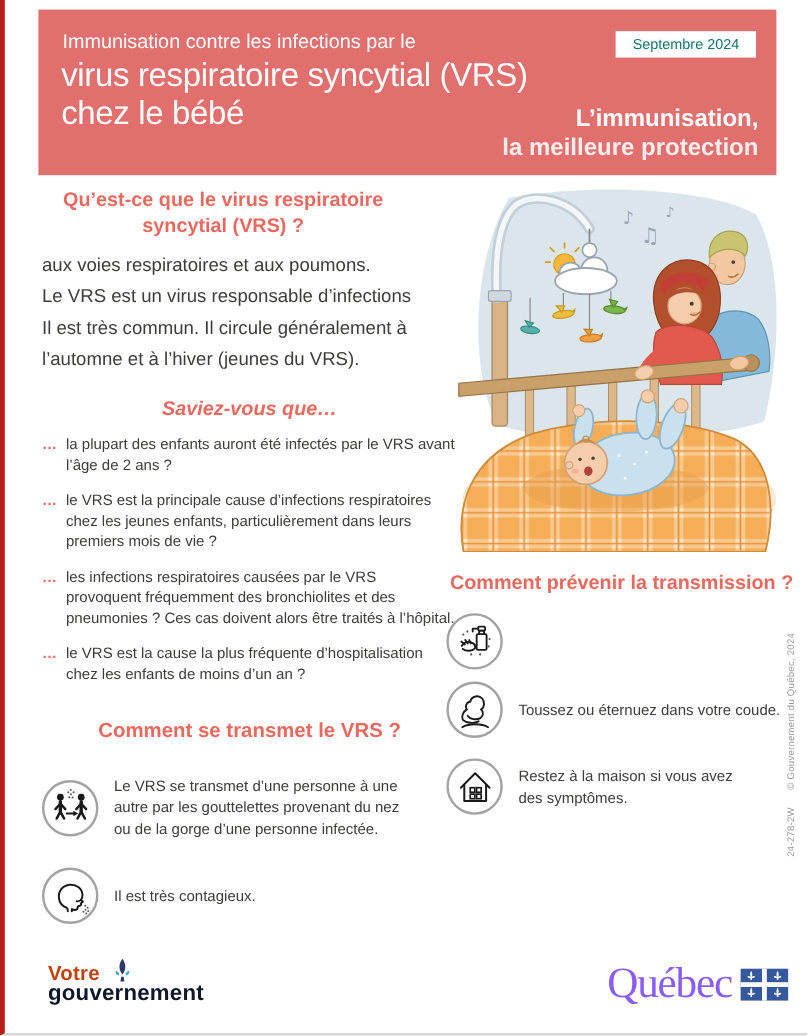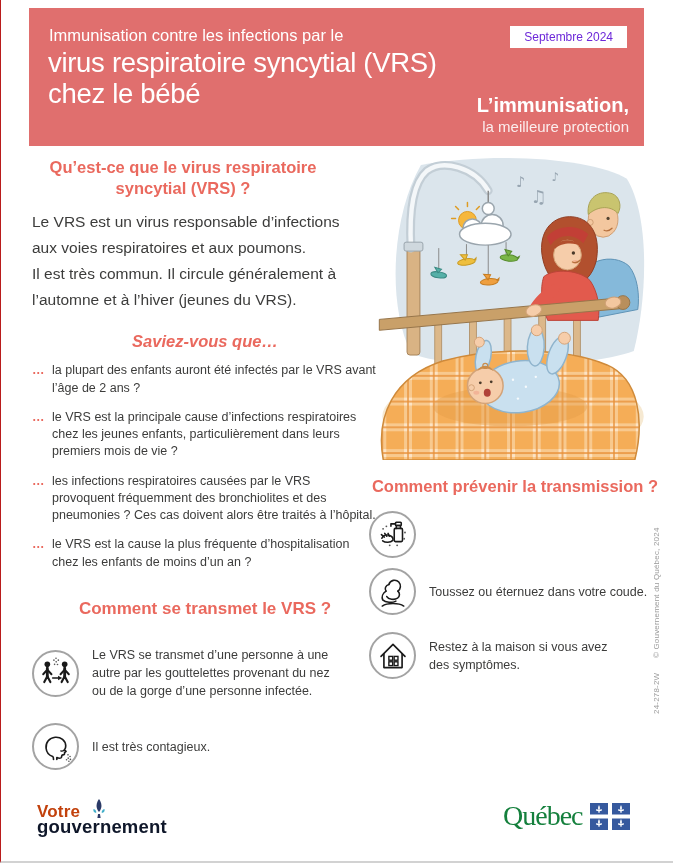--- a/index.html
+++ b/index.html
@@ -1,26 +1,26 @@
 <!DOCTYPE html>
 <html><head>
 <meta charset="utf-8">
 <style>
   html,body{margin:0;padding:0;background:#fff;}
   .page{position:relative;width:673px;height:863px;background:#ffffff;overflow:hidden;
-        border-left:1px solid #b91c1c;border-bottom:2px solid #d2d2d2;box-sizing:border-box;
+        border-left:4px solid #b91c1c;border-bottom:2px solid #d2d2d2;box-sizing:border-box;
         font-family:"Liberation Sans",sans-serif;color:#3c3c3b;}
   
   .banner{position:absolute;left:28px;top:8px;width:615px;height:138px;background:#e06f6e;color:#fff;}
   .banner .kicker{position:absolute;left:20px;top:18px;font-size:16.5px;font-weight:400;}
   .banner .title{position:absolute;left:19px;top:40px;font-size:27.5px;line-height:1.12;font-weight:400;letter-spacing:-0.3px;}
-  .date-badge{position:absolute;right:17px;top:18px;background:#ffffff;color:#6d28d9;font-size:12px;padding:4px 14px;}
+  .date-badge{position:absolute;right:17px;top:18px;background:#ffffff;color:#0f766e;font-size:12px;padding:4px 14px;}
   .tagline{position:absolute;right:15px;bottom:11px;text-align:right;}
   .tagline .tag-bold{font-size:20px;font-weight:700;}
-  .tagline .tag-light{font-size:15px;font-weight:400;opacity:.88;margin-top:1px;}
+  .tagline .tag-light{font-size:20px;font-weight:700;opacity:.88;margin-top:1px;}
   
   .col-left{position:absolute;left:31px;top:157px;width:346px;}
   .col-right{position:absolute;left:368px;top:157px;width:292px;}
   h2.coral{color:#ea695e;font-size:16.5px;font-weight:700;line-height:1.28;margin:0 0 10px;text-align:center;}
   h2.coral.big{font-size:17px;margin-top:27px;}
   .intro{font-size:15.5px;line-height:1.68;margin:0 0 18px;}
   .intro span{display:block;}
   .didyouknow h2{margin-top:14px;font-style:italic;}
   .bullet{display:flex;margin-bottom:12px;font-size:12.5px;line-height:1.38;}
   .bullet .dots{color:#ea695e;font-weight:700;flex:0 0 20px;}
@@ -38,21 +38,21 @@
   .vertical-note{position:absolute;left:573px;top:624px;width:168px;height:12px;
                  transform:rotate(-90deg);transform-origin:center;
                  font-size:8px;color:#9b9b9b;white-space:pre;text-align:center;letter-spacing:.2px;}
   
   .gov-logo{position:absolute;left:36px;top:798px;line-height:1;}
   .gov-line1{display:flex;align-items:flex-end;}
   .votre{font-size:17px;font-weight:700;color:#c2410c;letter-spacing:.2px;}
   .gov-fleur{margin-left:8px;margin-bottom:-2px;}
   .gouvernement{font-size:18.5px;font-weight:700;color:#0f172a;margin-top:-2px;letter-spacing:.2px;}
   .quebec-logo{position:absolute;left:502px;top:801px;display:flex;align-items:center;}
-  .quebec-word{font-family:"Liberation Serif",serif;font-size:28px;color:#15803d;letter-spacing:-1px;line-height:1;}
+  .quebec-word{font-family:"Liberation Serif",serif;font-size:36px;color:#8b5cf6;letter-spacing:-1px;line-height:1;}
   .quebec-flag{margin-left:7px;margin-top:2px;}
   svg{display:block;}
 </style>
 </head>
 <body>
 
 <div class="page">
 
   <header class="banner">
     <div class="kicker">Immunisation contre les infections par le</div>
@@ -64,22 +64,22 @@
     <div class="tagline">
       <div class="tag-bold">L’immunisation,</div>
       <div class="tag-light">la meilleure protection</div>
     </div>
   </header>
 
   <section class="col-left">
     <div>
       <h2 class="coral" style="width:302px">Qu’est-ce que le virus respiratoire syncytial (VRS) ?</h2>
       <p class="intro">
+        <span>aux voies respiratoires et aux poumons.</span>
         <span>Le VRS est un virus responsable d’infections</span>
-        <span>aux voies respiratoires et aux poumons.</span>
         <span>Il est très commun. Il circule généralement à</span>
         <span>l’automne et à l’hiver (jeunes du VRS).</span>
       </p>
     </div>
 
     <div class="didyouknow">
       <h2 class="coral">Saviez-vous que…</h2>
       <div class="bullet">
         <span class="dots">…</span>
         <span class="btxt">la plupart des enfants auront été infectés par le VRS avant l’âge de 2 ans ?</span>

